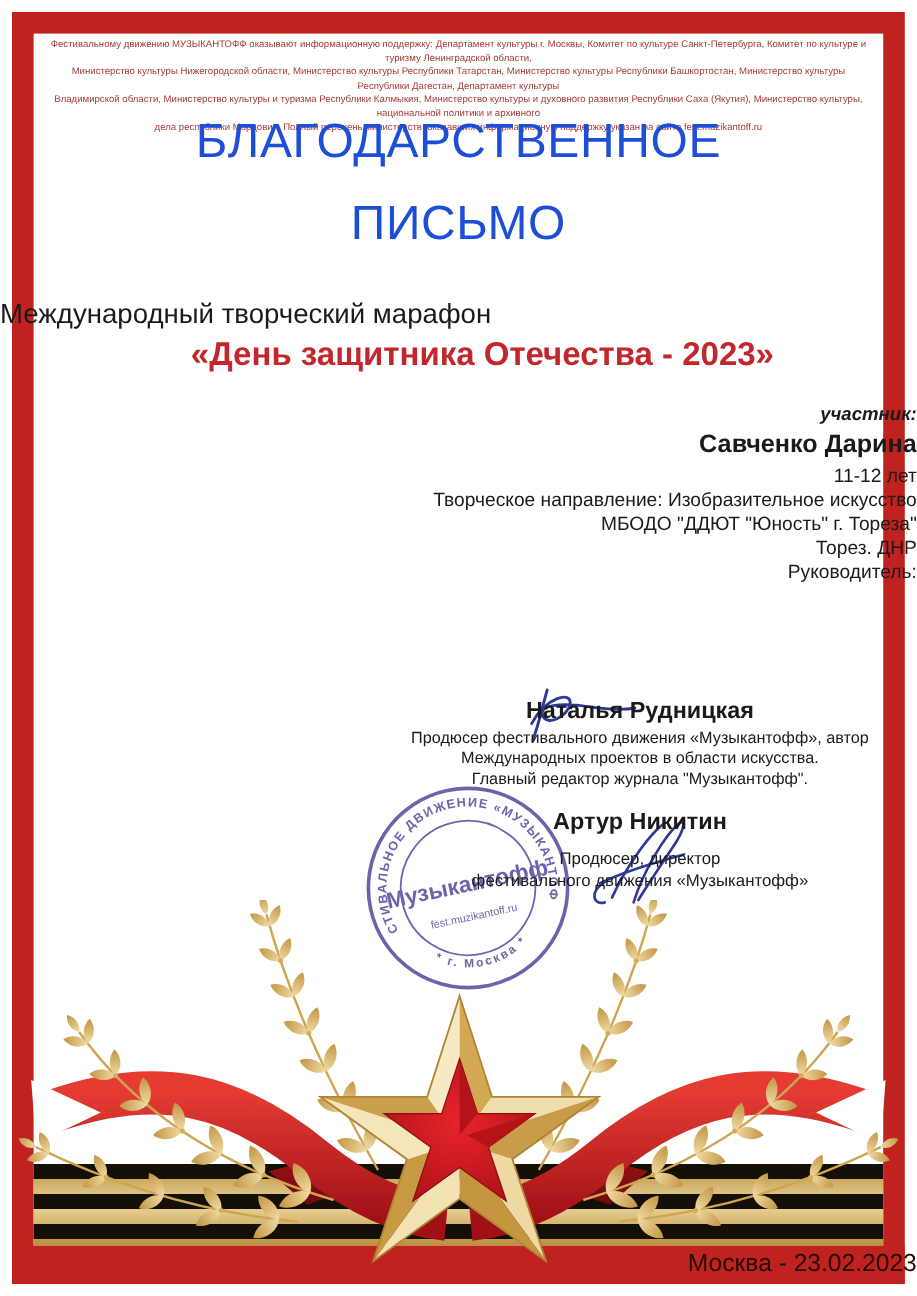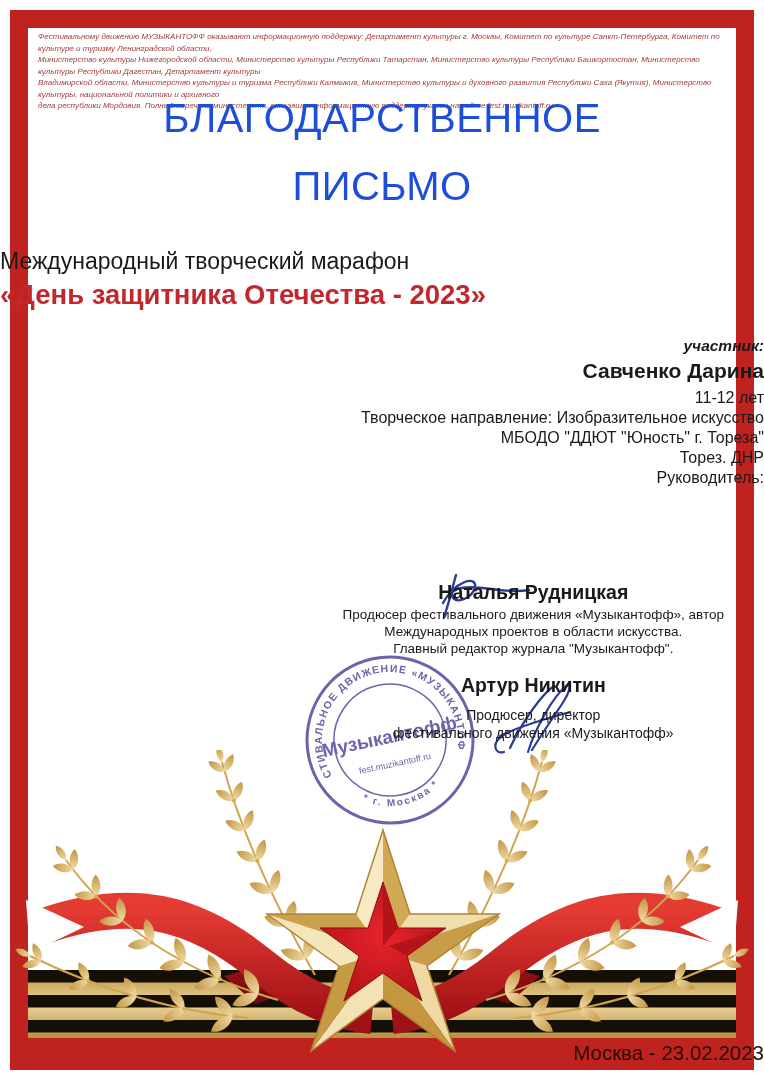--- a/index.html
+++ b/index.html
@@ -1,27 +1,27 @@
 <!DOCTYPE html>
 <html><head>
 <meta charset="utf-8">
 <style>
   html,body{margin:0;padding:0;background:#ffffff;}
   .page{position:relative;width:764px;height:1080px;overflow:hidden;background:#ffffff;
         font-family:"Liberation Sans",sans-serif;color:#1a1a1a;}
   .frame{position:absolute;left:10px;top:10px;right:10px;bottom:10px;
          border:18px solid #c0231f;z-index:1;}
-  .banner{position:absolute;left:38px;right:38px;top:31px;z-index:2;
-          color:#a33c39;font-size:8px;line-height:11.5px;font-style:italic;}
+  .banner{position:absolute;left:38px;right:38px;top:31px;z-index:2;text-align:center;
+          color:#a33c39;font-size:8px;line-height:11.5px;}
   .title{position:absolute;left:0;right:0;top:84px;z-index:2;text-align:center;
          color:#1d4ed8;font-size:40px;line-height:68px;font-weight:400;letter-spacing:.5px;}
   .subtitle1{position:absolute;left:0;right:0;top:248px;z-index:2;text-align:left;
              font-size:23px;color:#1a1a1a;}
-  .subtitle2{position:absolute;left:0;right:0;top:279px;z-index:2;text-align:left;
-             font-size:27.5px;font-weight:bold;color:#c1272d;}
+  .subtitle2{position:absolute;left:0;right:0;top:279px;z-index:2;text-align:center;
+             font-size:27.5px;font-weight:bold;color:#c1272d;padding-left:40px;}
   .participant{position:absolute;left:0;right:0;top:336px;z-index:2;text-align:right;}
   .participant .plabel{font-style:italic;font-weight:bold;font-size:15.5px;line-height:19px;margin-bottom:3px;}
   .participant .pname{font-weight:bold;font-size:21px;line-height:26px;margin-bottom:4px;}
   .participant .prow{font-size:16px;line-height:20px;}
   .signblock{position:absolute;right:40px;top:580px;z-index:4;text-align:center;}
   .signblock .sname{font-weight:bold;font-size:19.5px;line-height:24px;}
   .signblock .srole1{margin-top:2px;font-size:13.5px;line-height:17px;}
   .signblock .sname2{margin-top:16px;}
   .signblock .srole2{margin-top:10px;font-size:14px;line-height:17.5px;}
   .sig1{position:absolute;left:425px;top:572px;z-index:3;}

